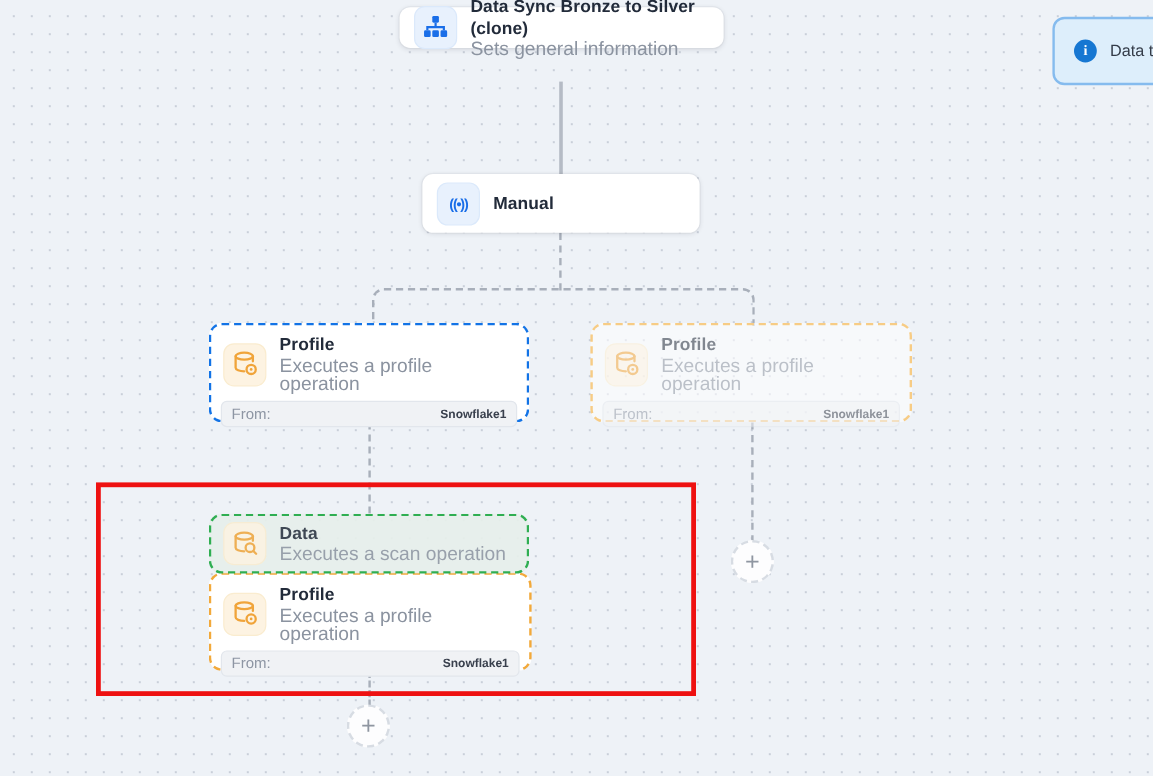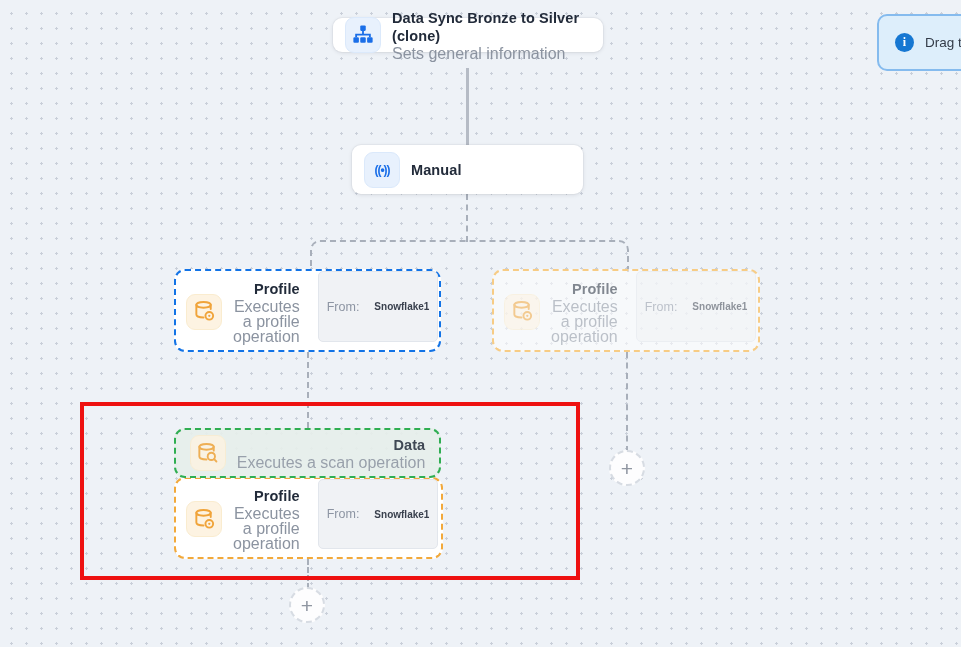--- a/index.html
+++ b/index.html
@@ -25,21 +25,21 @@
   .icon-box{width:34px;height:34px;border-radius:9px;flex:0 0 auto;
             display:flex;align-items:center;justify-content:center;}
   .icon-blue{background:#e8f1fd;border:1px solid #dbe9fb;}
   .icon-cream{background:#fdf3e2;border:1px solid #faeccf;}
   .title{font-size:14.5px;font-weight:700;color:#222b3a;line-height:18px;letter-spacing:.1px;}
   .subtitle{font-size:16px;color:#8b93a0;line-height:15px;margin-top:1px;}
   .broadcast{font-weight:700;font-size:12px;color:#1a6ee8;letter-spacing:-1px;}
 
   
   .group{position:absolute;border-radius:11px;background:#fff;z-index:4;box-sizing:border-box;
-         display:flex;text-align:right;}
+         display:flex;flex-direction:column;}
   .group-blue{border:2.5px dashed #1273e6;}
   .group-orange{border:2px dashed #f2a93b;}
   .group-orange-faded{border:2px dashed #f7cc85;background:rgba(255,255,255,.55);}
   .group-green{border:2px dashed #2fae52;background:rgba(230,239,234,.92);z-index:6;}
   .node-row{display:flex;align-items:center;gap:11px;padding:8px 10px 6px 10px;}
   .faded .node-row,.faded .from-bar{opacity:.55;}
   .ghost .node-row{opacity:.85;}
   .from-bar{display:flex;justify-content:space-between;align-items:center;
             background:#f0f2f5;border:1px solid #e2e6ec;border-radius:5px;
             margin:0 8px 8px 8px;padding:3px 8px;gap:15px;}
@@ -70,21 +70,21 @@
 
 <div class="canvas">
 
   <div class="conn-solid" style="left:466px;top:68px;height:77px;"></div>
   <div class="conn-dash-v" style="left:466px;top:194px;height:48px;"></div>
   <div class="branch" style="left:310px;top:240px;width:315px;height:30px;"></div>
   <div class="conn-dash-v" style="left:307px;top:352px;height:76px;"></div>
   <div class="conn-dash-v" style="left:626px;top:352px;height:100px;"></div>
   <div class="conn-dash-v" style="left:307px;top:559px;height:30px;"></div>
 
-  <div class="card" style="left:333px;top:18px;width:270px;height:34px;">
+  <div class="card" style="left:333px;top:6px;width:270px;height:34px;">
     <div class="icon-box icon-blue">
       <svg width="22" height="22" viewBox="0 0 24 24">
         <rect x="9" y="1.5" width="6" height="6" rx="1.2" fill="#1a6ee8"></rect>
         <rect x="1.5" y="14.5" width="6" height="6" rx="1.2" fill="#1a6ee8"></rect>
         <rect x="9" y="14.5" width="6" height="6" rx="1.2" fill="#1a6ee8"></rect>
         <rect x="16.5" y="14.5" width="6" height="6" rx="1.2" fill="#1a6ee8"></rect>
         <path d="M12 7.5v4" stroke="#1a6ee8" stroke-width="2" fill="none"></path>
         <path d="M4.5 14.5v-3h15v3" stroke="#1a6ee8" stroke-width="2" fill="none"></path>
       </svg>
     </div>
@@ -191,16 +191,16 @@
 
   <div class="plus-btn" style="left:609px;top:450px;">
     <span>+</span>
   </div>
   <div class="plus-btn" style="left:289px;top:587px;">
     <span>+</span>
   </div>
 
   <div class="banner">
     <div class="info-circle">i</div>
-    <div class="banner-text">Drag t</div>
+    <div class="banner-text">Data t</div>
   </div>
 
 </div>
 
 </body></html>

